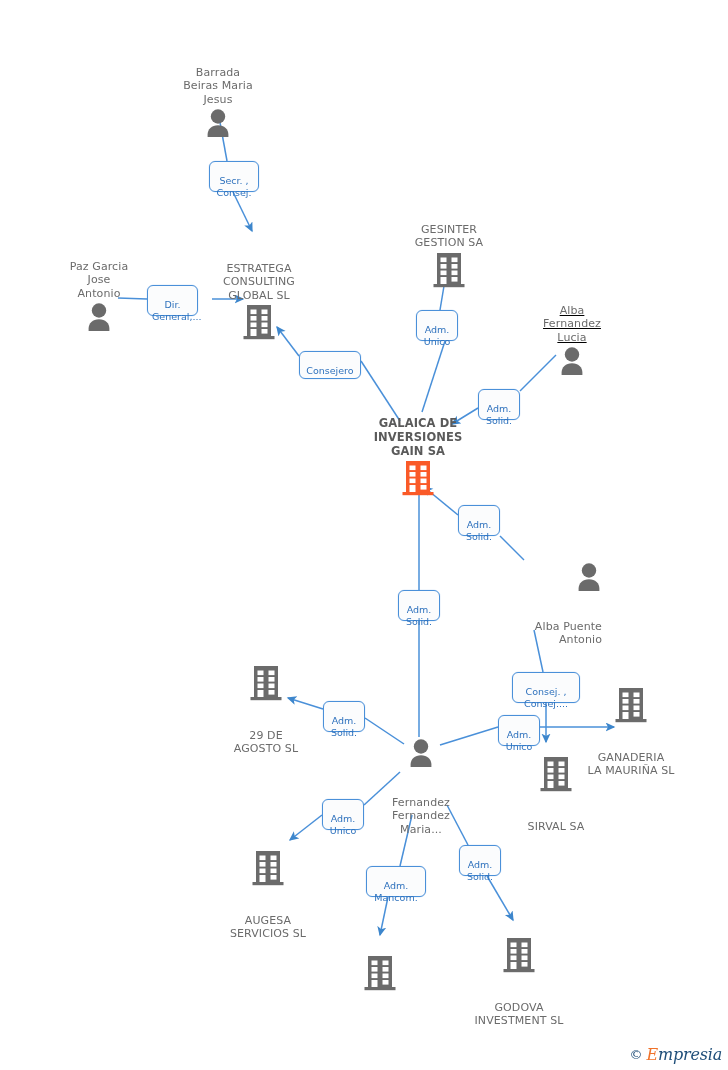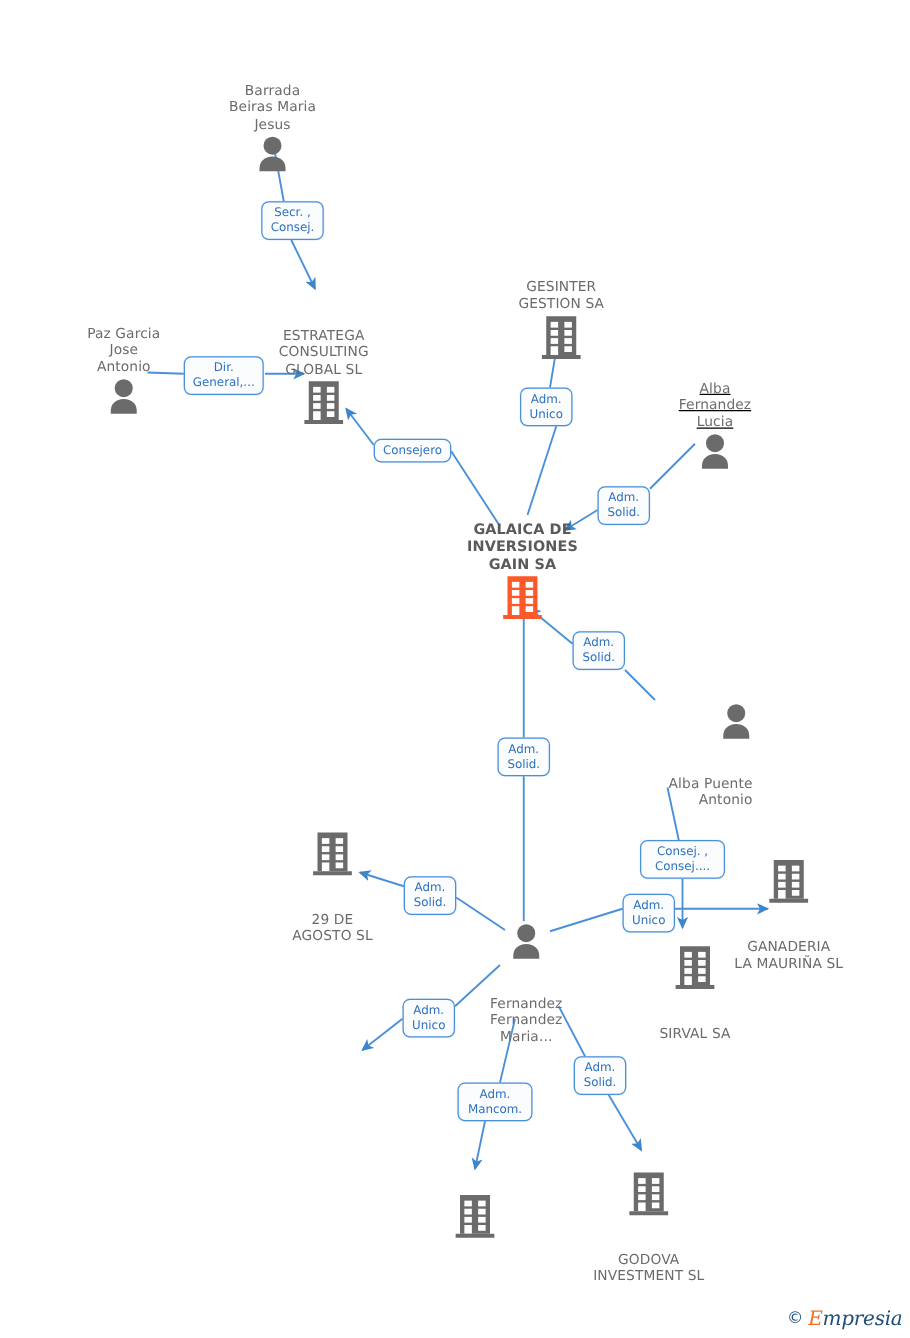--- a/index.html
+++ b/index.html
@@ -58,21 +58,21 @@
   .chip {
     position: absolute;
     box-sizing: border-box;
     background: #fbfcfd;
     border: 1.4px solid #4a90d9;
     border-radius: 6px;
     color: #2f72bd;
     font-size: 9.5px;
     line-height: 12px;
     text-align: center;
-    padding: 3px 4px;
+    padding: 13px 4px;
     white-space: pre-line;
     box-shadow: 0 0 0 0.5px rgba(74,144,217,0.15);
   }
 
   
   #watermark {
     position: absolute;
     right: 6px;
     bottom: 6px;
     display: flex;
@@ -281,20 +281,36 @@
     </div>
     <div class="node label-below" style="left: 421px; top: 738px;">
       <span class="icon-wrap"><svg width="26" height="30" viewBox="0 0 26 30" xmlns="http://www.w3.org/2000/svg">
     <circle cx="13" cy="8.5" r="7.2" fill="#6b6b6b"></circle>
     <path d="M13 17.2c-6.4 0-10.4 4.1-10.4 9.4V29h20.8v-2.4c0-5.3-4-9.4-10.4-9.4z" fill="#6b6b6b"></path>
   </svg></span>
       <div class="label">Fernandez
 Fernandez
 Maria...</div>
     </div>
+    <div class="node label-below" style="left: 268px; top: 850px;">
+      <span class="icon-wrap"><svg width="32" height="36" viewBox="0 0 32 36" xmlns="http://www.w3.org/2000/svg">
+    <rect x="4" y="1" width="24" height="31" fill="#6b6b6b"></rect>
+    <rect x="7.5" y="5.5" width="6" height="4.6" fill="#fff"></rect>
+          <rect x="18.5" y="5.5" width="6" height="4.6" fill="#fff"></rect>
+          <rect x="7.5" y="12" width="6" height="4.6" fill="#fff"></rect>
+          <rect x="18.5" y="12" width="6" height="4.6" fill="#fff"></rect>
+          <rect x="7.5" y="18.5" width="6" height="4.6" fill="#fff"></rect>
+          <rect x="18.5" y="18.5" width="6" height="4.6" fill="#fff"></rect>
+          <rect x="7.5" y="25" width="6" height="7" fill="#fff"></rect>
+          <rect x="18.5" y="25" width="6" height="4.6" fill="#fff"></rect>
+    <rect x="0.5" y="32" width="31" height="3.2" fill="#6b6b6b"></rect>
+  </svg></span>
+      <div class="label">AUGESA
+SERVICIOS SL</div>
+    </div>
     <div class="node label-below" style="left: 380px; top: 955px;">
       <span class="icon-wrap"><svg width="32" height="36" viewBox="0 0 32 36" xmlns="http://www.w3.org/2000/svg">
     <rect x="4" y="1" width="24" height="31" fill="#6b6b6b"></rect>
     <rect x="7.5" y="5.5" width="6" height="4.6" fill="#fff"></rect>
           <rect x="18.5" y="5.5" width="6" height="4.6" fill="#fff"></rect>
           <rect x="7.5" y="12" width="6" height="4.6" fill="#fff"></rect>
           <rect x="18.5" y="12" width="6" height="4.6" fill="#fff"></rect>
           <rect x="7.5" y="18.5" width="6" height="4.6" fill="#fff"></rect>
           <rect x="18.5" y="18.5" width="6" height="4.6" fill="#fff"></rect>
           <rect x="7.5" y="25" width="6" height="7" fill="#fff"></rect>
@@ -313,21 +329,21 @@
           <rect x="18.5" y="18.5" width="6" height="4.6" fill="#fff"></rect>
           <rect x="7.5" y="25" width="6" height="7" fill="#fff"></rect>
           <rect x="18.5" y="25" width="6" height="4.6" fill="#fff"></rect>
     <rect x="0.5" y="32" width="31" height="3.2" fill="#6b6b6b"></rect>
   </svg></span>
       <div class="label">GODOVA
 INVESTMENT SL</div>
     </div>
     <div class="chip" style="left: 209px; top: 161px; width: 50px; height: 31px;">Secr. ,
 Consej.</div>
-    <div class="chip" style="left: 147px; top: 285px; width: 64px; height: 31px;">Dir.
+    <div class="chip" style="left: 147px; top: 285px; width: 51px; height: 31px;">Dir.
 General,...</div>
     <div class="chip" style="left: 299px; top: 351px; width: 62px; height: 19px;">Consejero</div>
     <div class="chip" style="left: 416px; top: 310px; width: 42px; height: 31px;">Adm.
 Unico</div>
     <div class="chip" style="left: 478px; top: 389px; width: 42px; height: 31px;">Adm.
 Solid.</div>
     <div class="chip" style="left: 458px; top: 505px; width: 42px; height: 31px;">Adm.
 Solid.</div>
     <div class="chip" style="left: 398px; top: 590px; width: 42px; height: 31px;">Adm.
 Solid.</div>

